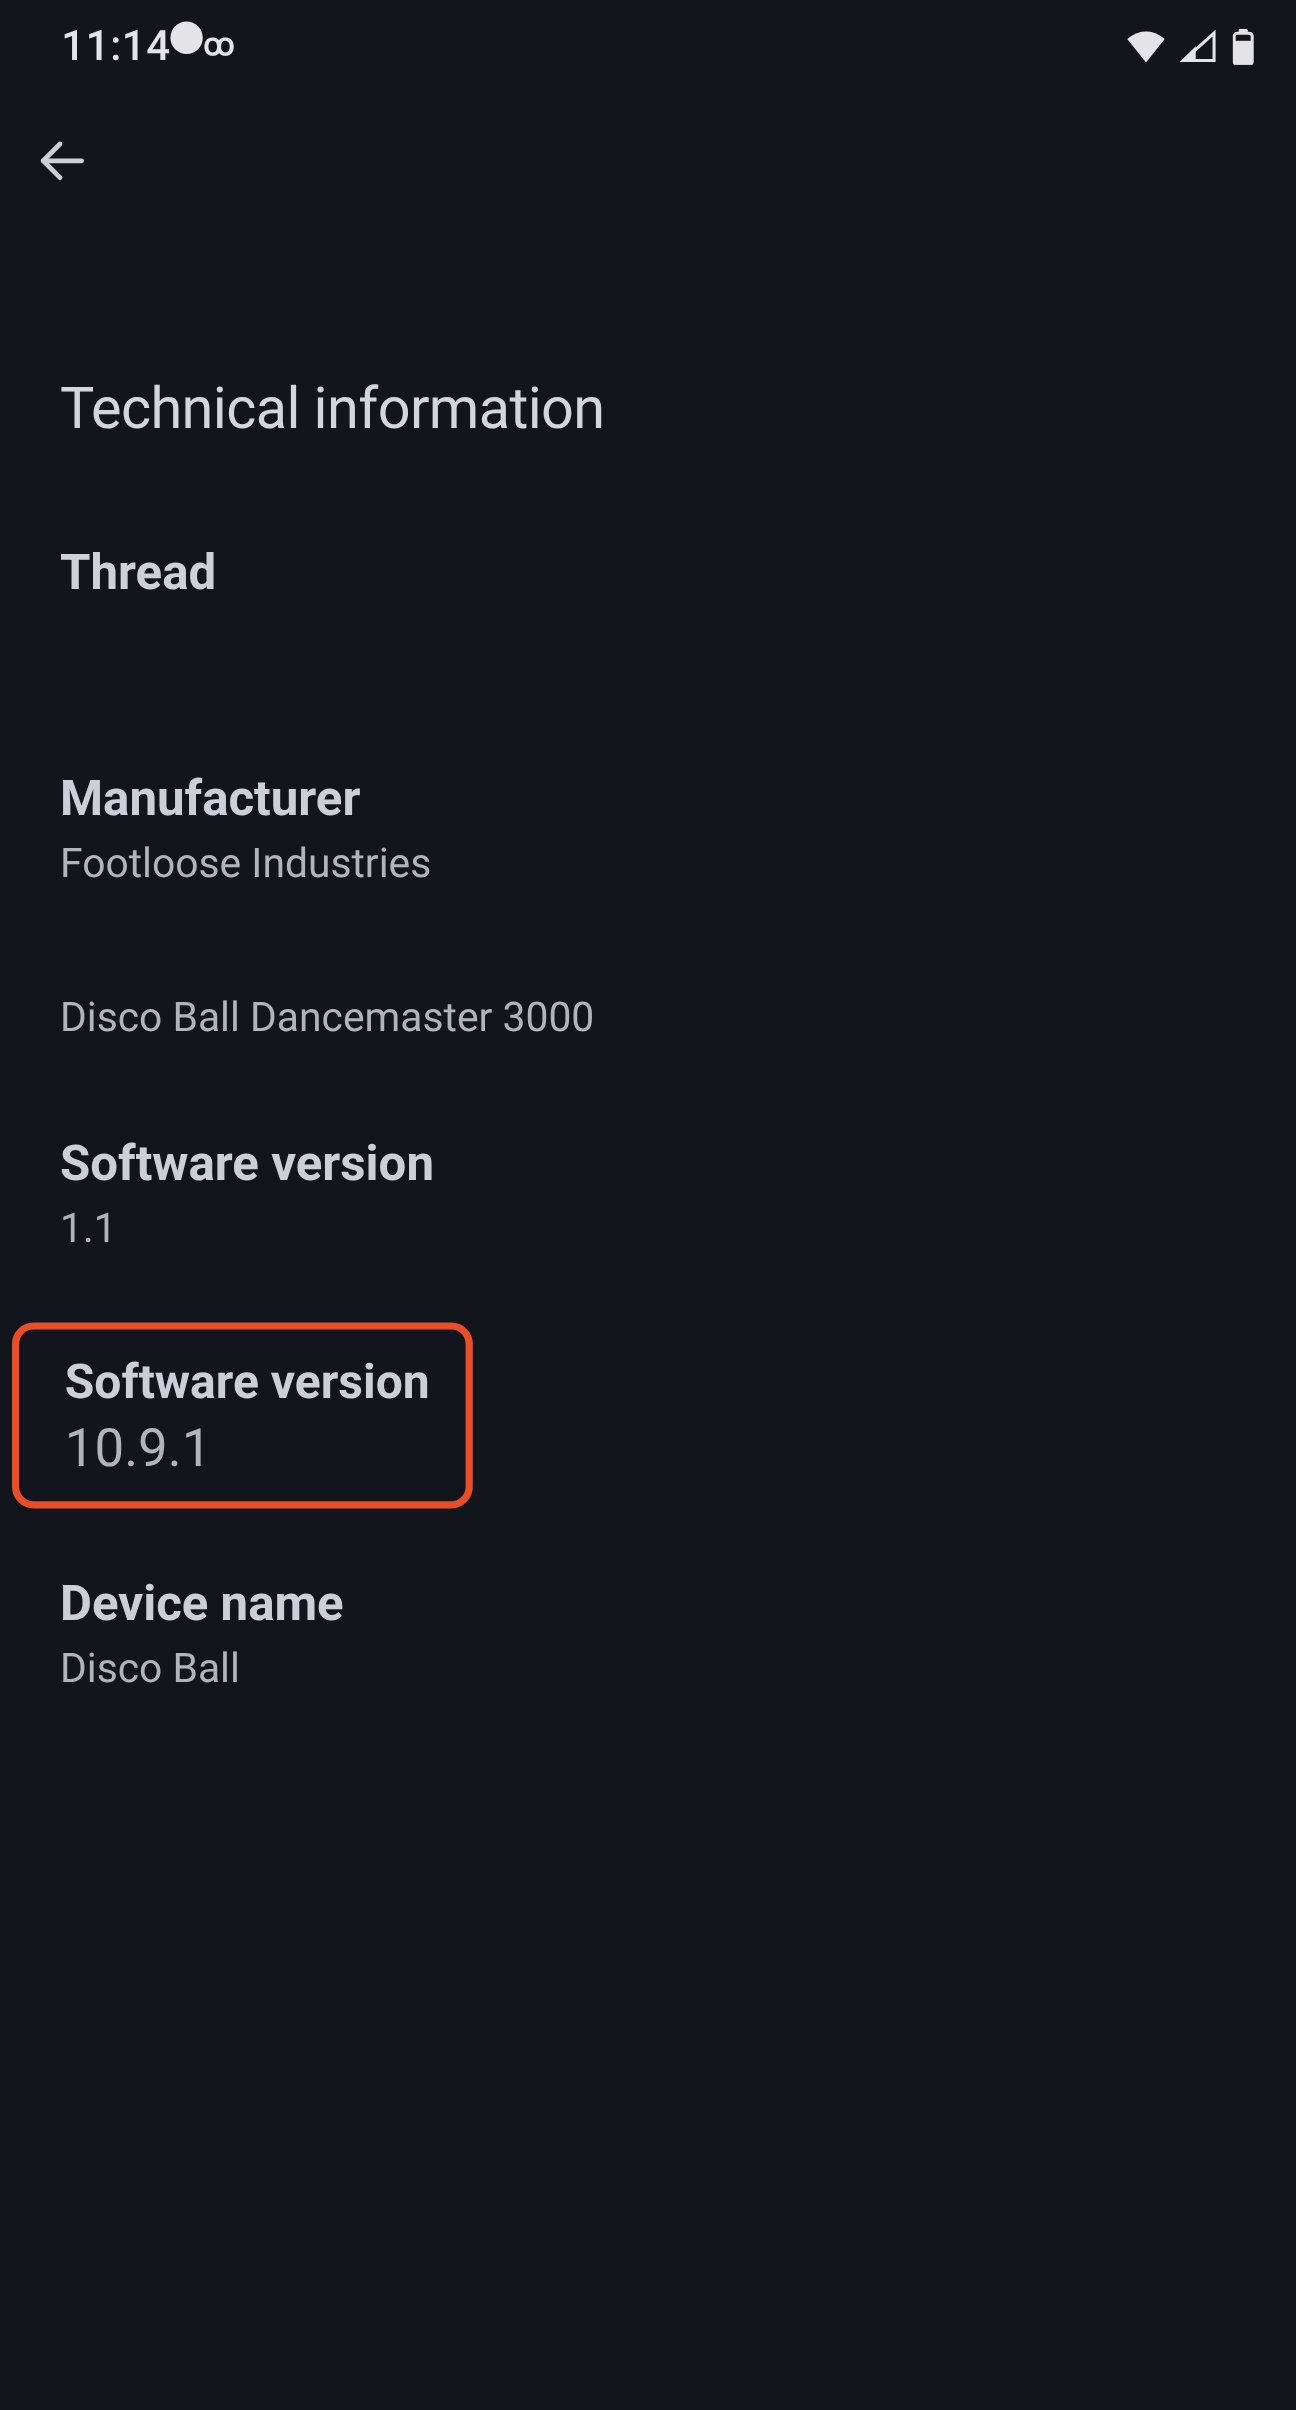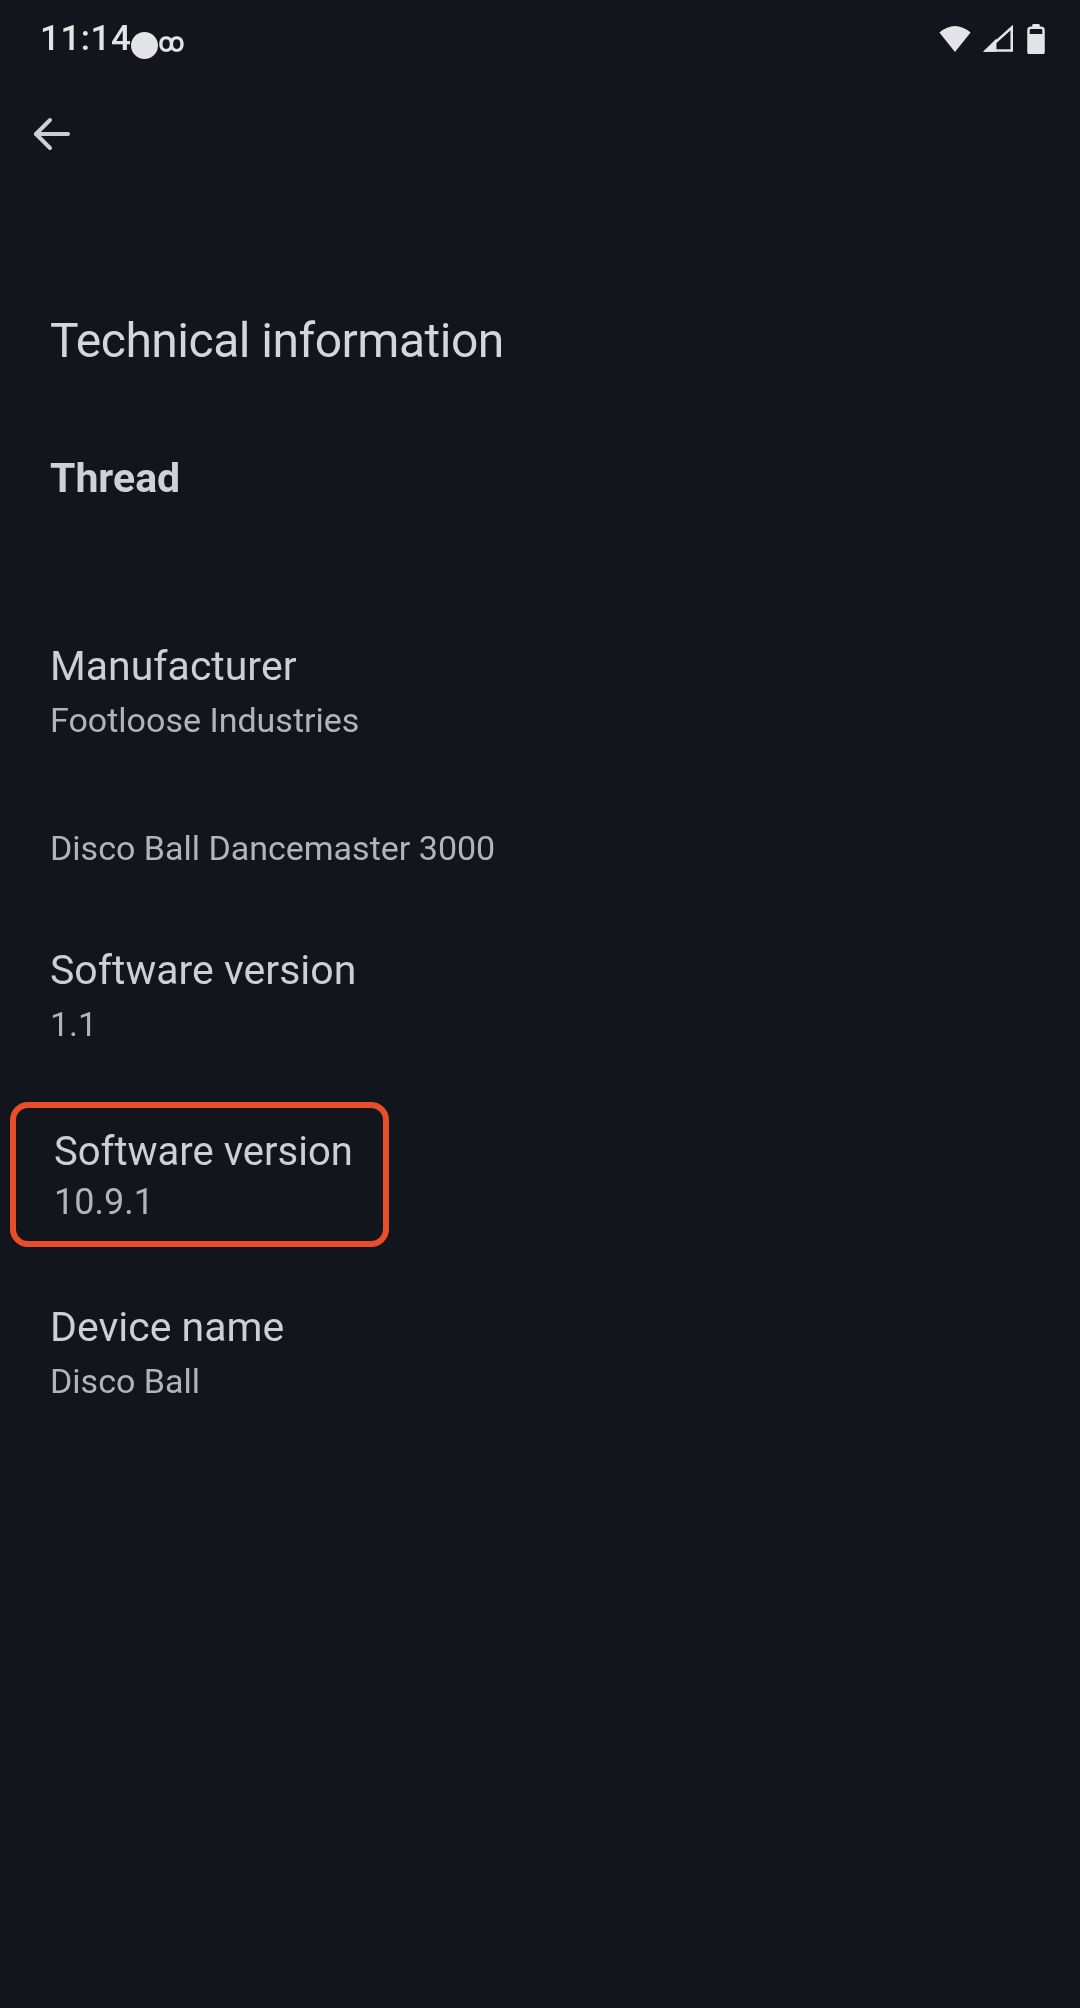--- a/index.html
+++ b/index.html
@@ -17,21 +17,22 @@
     }
     .status-bar {
       display: flex;
       justify-content: space-between;
       align-items: center;
       padding: 22px 35px 15px 40px;
       height: 70px;
     }
     .status-left {
       display: flex;
-      align-items: flex-end;
+      align-items: flex-start;
+      margin-left: 11px;
     }
     .status-time {
       font-size: 35px;
       font-weight: 500;
       color: #e3e3e8;
       letter-spacing: 0.5px;
     }
     .status-dot {
       width: 27px;
       height: 27px;
@@ -70,42 +71,42 @@
       padding: 85px 50px 0 50px;
     }
     .list-item {
       padding: 48px 50px 30px 50px;
     }
     .list-item.first {
       padding-top: 140px;
     }
     .item-label {
       font-size: 41px;
-      font-weight: 400;
+      font-weight: 700;
       color: #cdcfd8;
     }
     .item-value {
       font-size: 34px;
       font-weight: 400;
       color: #b2b4bd;
       margin-top: 10px;
     }
     .highlight-box {
       border: 6px solid #e94e2a;
       border-radius: 18px;
       padding: 20px 30px 18px 38px;
       margin: 28px 0 0 10px;
       display: inline-block;
       min-width: 355px;
     }
     .highlight-box .item-label {
       font-size: 40px;
     }
     .highlight-box .item-value {
-      font-size: 36px;
+      font-size: 44px;
       margin-top: 6px;
     }
     .device-name-item {
       padding: 56px 50px 30px 50px;
     }
   </style>
 </head>
 <body>
 
 

